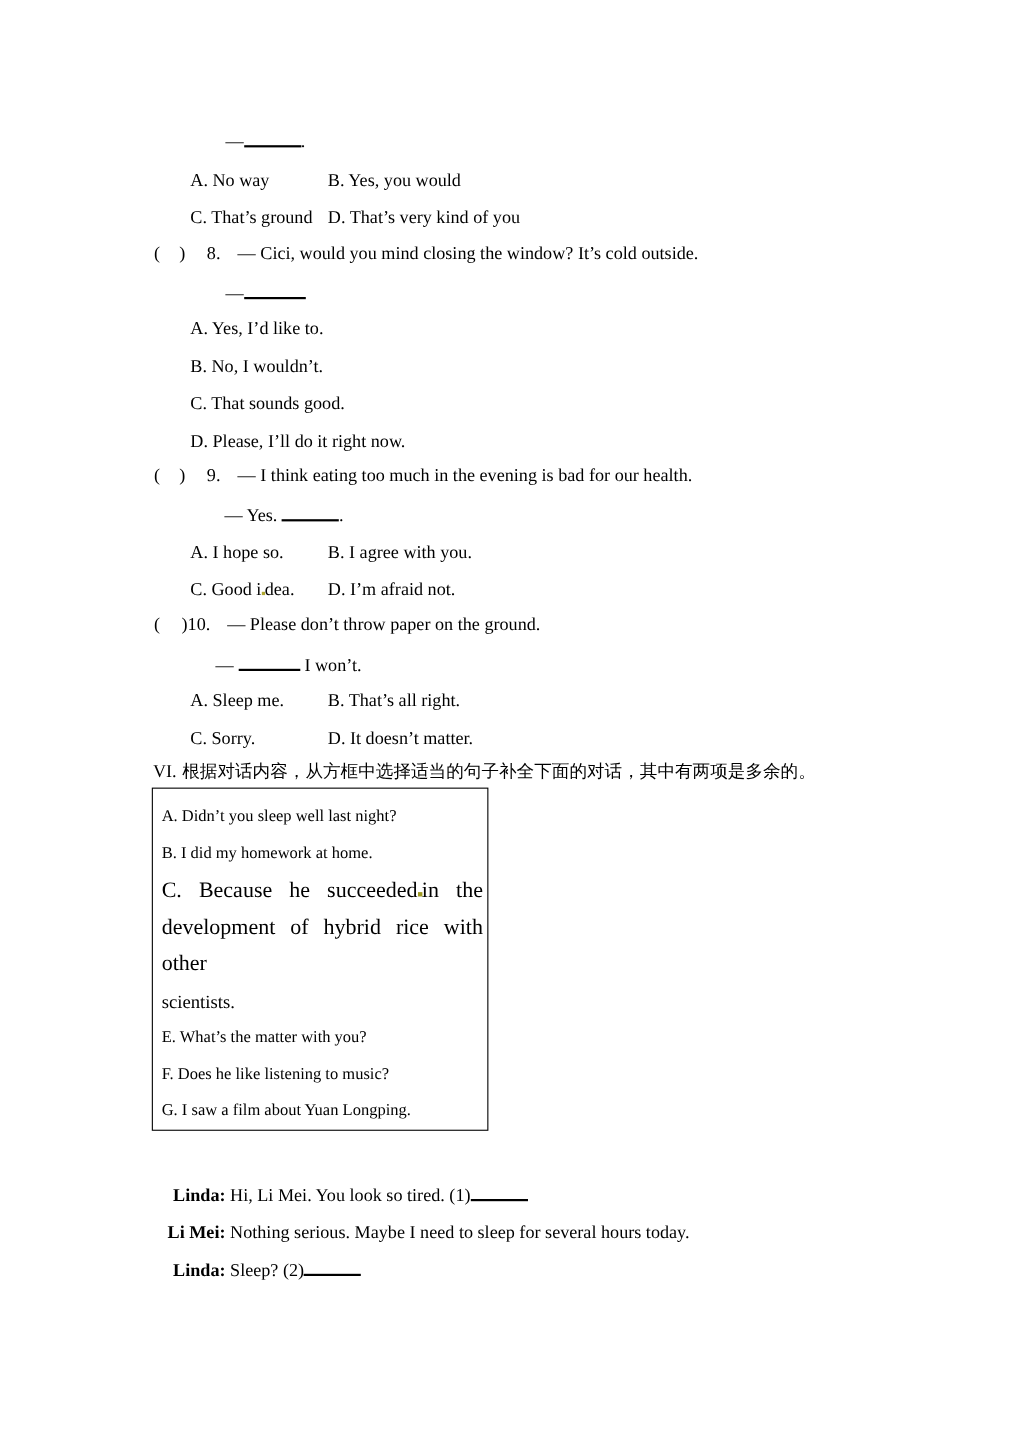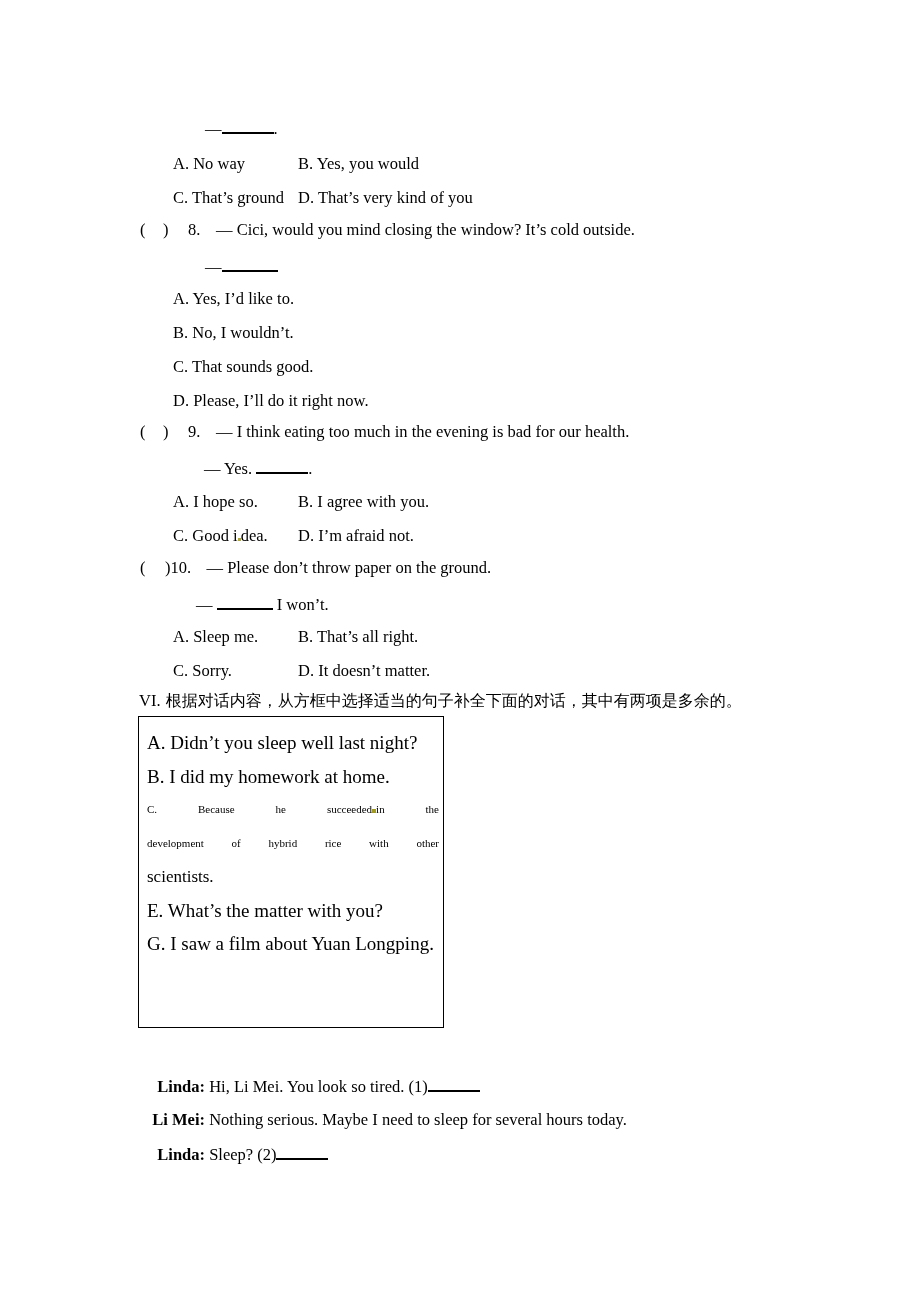--- a/index.html
+++ b/index.html
@@ -55,26 +55,26 @@
     border: 1.2px solid #000;
     box-sizing: border-box;
   }
   .optbox-inner {
     position: absolute;
     left: 8px;
     top: 9px;
     right: 6px;
   }
   .box-line {
-    font-size: 19px;
+    font-size: 15px;
     line-height: 33.5px;
     white-space: nowrap;
   }
   .box-line-justify {
-    font-size: 11px;
+    font-size: 20px;
     line-height: 33.5px;
     text-align: justify;
     text-align-last: justify;
     white-space: normal;
     width: 292px;
   }
   .box-line-last {
     font-size: 17px;
     line-height: 33.5px;
     text-align: left;
@@ -228,20 +228,21 @@
   </div>
 
   <div class="optbox">
     <div class="optbox-inner">
       <div class="box-line">A. Didn’t you sleep well last night?</div>
       <div class="box-line">B. I did my homework at home.</div>
       <div class="box-line-justify"><span>C.  Because  he  succeeded</span><span class="artifact-mark"></span><span>in  the</span></div>
       <div class="box-line-justify">development  of  hybrid  rice  with  other</div>
       <div class="box-line-last">scientists.</div>
       <div class="box-line">E. What’s the matter with you?</div>
+      <div class="box-line">F. Does he like listening to music?</div>
       <div class="box-line">G. I saw a film about Yuan Longping.</div>
     </div>
   </div>
 
   <div class="dlg" style="left:139px; top:1076px;">
     <span class="who" style="display:inline-block; width:66px; text-align:right;">Linda:</span>
     <span>Hi, Li Mei. You look so tired. (1)</span><span class="blank blank-sm"></span>
   </div>
 
   <div class="dlg" style="left:139px; top:1110px;">

